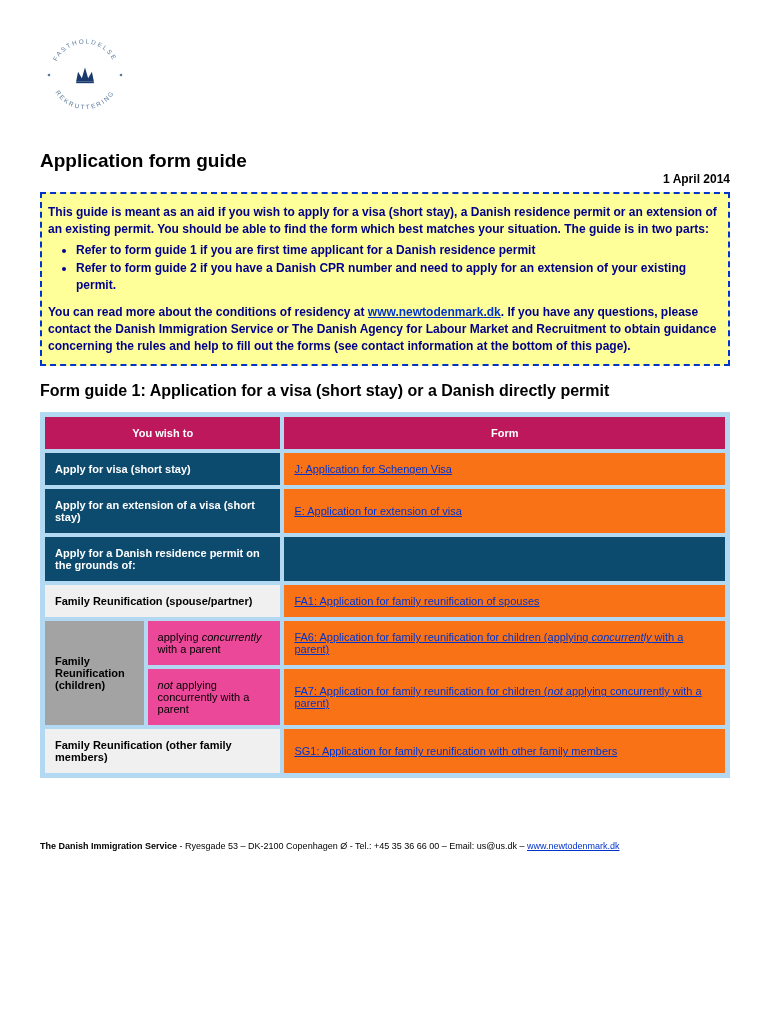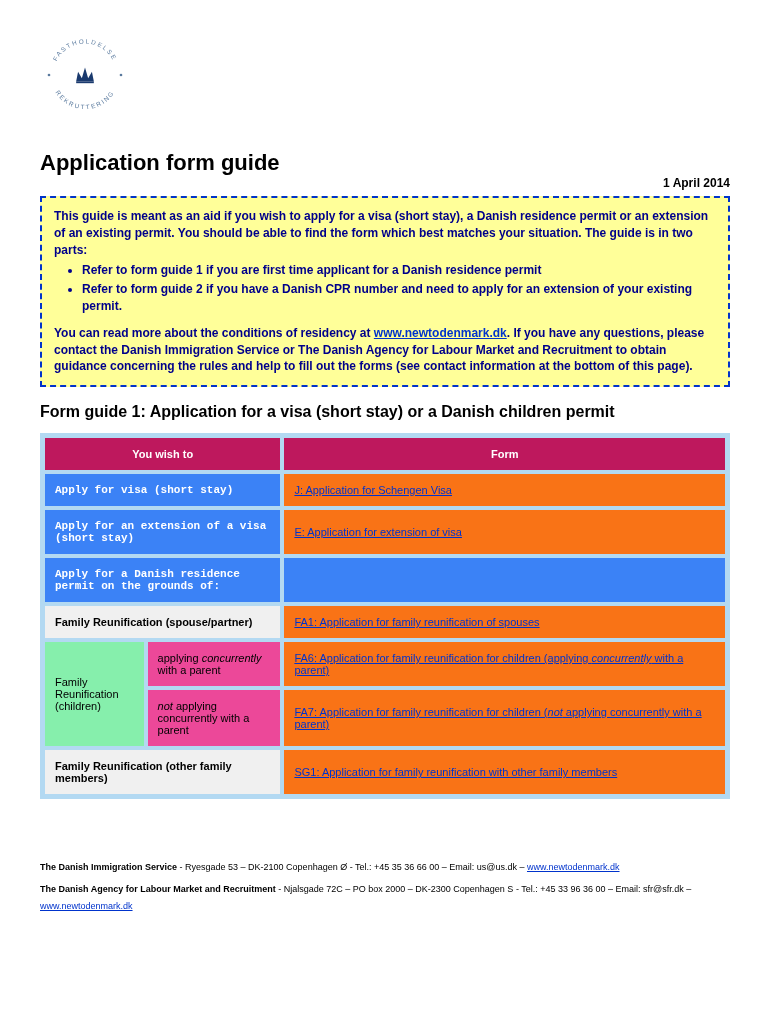--- a/index.html
+++ b/index.html
@@ -16,26 +16,26 @@
     justify-content: space-between;
     align-items: flex-start;
     margin-bottom: 30px;
   }
   .logo-left { display: flex; flex-direction: column; align-items: center; }
   .crown-small { width: 40px; height: 30px; margin-bottom: 4px; }
   .logo-left-text1 { font-size: 13px; letter-spacing: 1px; color: #333; font-weight: normal; }
   .logo-left-text2 { font-size: 8px; letter-spacing: 0.5px; color: #666; margin-top: 2px; }
   .logo-right { width: 90px; height: 90px; position: relative; }
   .title-row { display: flex; justify-content: space-between; align-items: flex-end; }
-  .page-title { font-size: 22px; font-weight: bold; font-family: Arial, sans-serif; text-align: right; }
+  .page-title { font-size: 19px; font-weight: bold; font-family: Arial, sans-serif; text-align: right; }
   .date-text { font-size: 12px; font-weight: bold; margin-top: 8px; margin-left: 48px; }
   .yellow-box {
     background: #ffff99;
     border: 2px dashed #0033cc;
-    padding: 10px 12px;
+    padding: 10px 6px;
     margin-top: 6px;
     margin-bottom: 16px;
     font-size: 12px;
     color: #00008b;
     line-height: 1.4;
   }
   .yb-p1 { font-weight: bold; margin-bottom: 4px; }
   .yb-bullets { list-style: disc; margin-left: 28px; margin-bottom: 10px; font-weight: bold; }
   .yb-bullets li { margin-bottom: 2px; }
   .yb-p2 { font-weight: bold; margin-bottom: 10px; }
@@ -57,30 +57,29 @@
   .th-head {
     background: #be185d;
     color: #fff;
     text-align: center;
     font-size: 13px;
     font-weight: bold;
     padding: 14px 8px;
   }
   .th-head.left { width: 35%; }
   .td-dark {
-    background: #3b82f6;
+    background: #0c4a6e;
     color: #fff;
     font-weight: bold;
     font-size: 11px;
-    font-family: Liberation Mono, monospace;
   }
   .td-light { background: #f97316; }
   .form-link { color: #0033cc; text-decoration: underline; font-size: 11px; }
   .sub-cell { font-size: 10.5px; background: #ec4899; }
-  .sub-cell-label { font-size: 11px; font-weight: normal; background: #86efac; vertical-align: middle; }
+  .sub-cell-label { font-size: 11px; font-weight: bold; background: #a3a3a3; vertical-align: middle; }
   .plain-left { font-weight: bold; font-size: 11px; background: #f0f0f0; }
   .footer {
     margin-top: 60px;
     text-align: left;
     font-size: 9px;
     line-height: 1.8;
   }
   .footer-line { margin-bottom: 6px; }
   .footer a { color: #0033cc; text-decoration: underline; }
   em.ital { font-style: italic; }
@@ -120,21 +119,21 @@
   <p class="yb-p1">This guide is meant as an aid if you wish to apply for a visa (short stay), a Danish residence permit or an extension of an existing permit. You should be able to find the form which best matches your situation. The guide is in two parts:</p>
   <ul class="yb-bullets">
     <li>Refer to form guide 1 if you are first time applicant for a Danish residence permit</li>
     <li>Refer to form guide 2 if you have a Danish CPR number and need to apply for an extension of your existing permit.</li>
   </ul>
   <p class="yb-p3">
     <span>You can read more about the conditions of residency at </span><a class="yb-link">www.newtodenmark.dk</a><span>. If you have any questions, please contact the Danish Immigration Service or The Danish Agency for Labour Market and Recruitment to obtain guidance concerning the rules and help to fill out the forms (see contact information at the bottom of this page).</span>
   </p>
 </div>
 
-<h2 class="section-title">Form guide 1: Application for a visa (short stay) or a Danish children permit</h2>
+<h2 class="section-title">Form guide 1: Application for a visa (short stay) or a Danish directly permit</h2>
 
 <table class="form-table">
   <tbody>
       <tr>
     <th class="th-head left" colspan="2">You wish to</th>
     <th class="th-head">Form</th>
   </tr>
   <tr>
     <td class="td-dark" colspan="2">Apply for visa (short stay)</td>
     <td class="td-light"><a class="form-link">J: Application for Schengen Visa</a></td>
@@ -172,16 +171,13 @@
     <td class="plain-left" colspan="2">Family Reunification (other family members)</td>
     <td class="td-light"><a class="form-link">SG1: Application for family reunification with other family members</a></td>
   </tr>
 </tbody>
   </table>
 
 <div class="footer">
   <div class="footer-line">
     <b>The Danish Immigration Service</b><span> - Ryesgade 53 – DK-2100 Copenhagen Ø - Tel.: +45 35 36 66 00 – Email: us@us.dk  – </span><a>www.newtodenmark.dk</a>
   </div>
-  <div class="footer-line">
-    <b>The Danish Agency for Labour Market and Recruitment</b><span>  - Njalsgade 72C – PO box  2000 – DK-2300 Copenhagen S - Tel.: +45 33 96 36 00 – Email: sfr@sfr.dk – </span><a>www.newtodenmark.dk</a>
-  </div>
 </div>
 
 </body></html>

